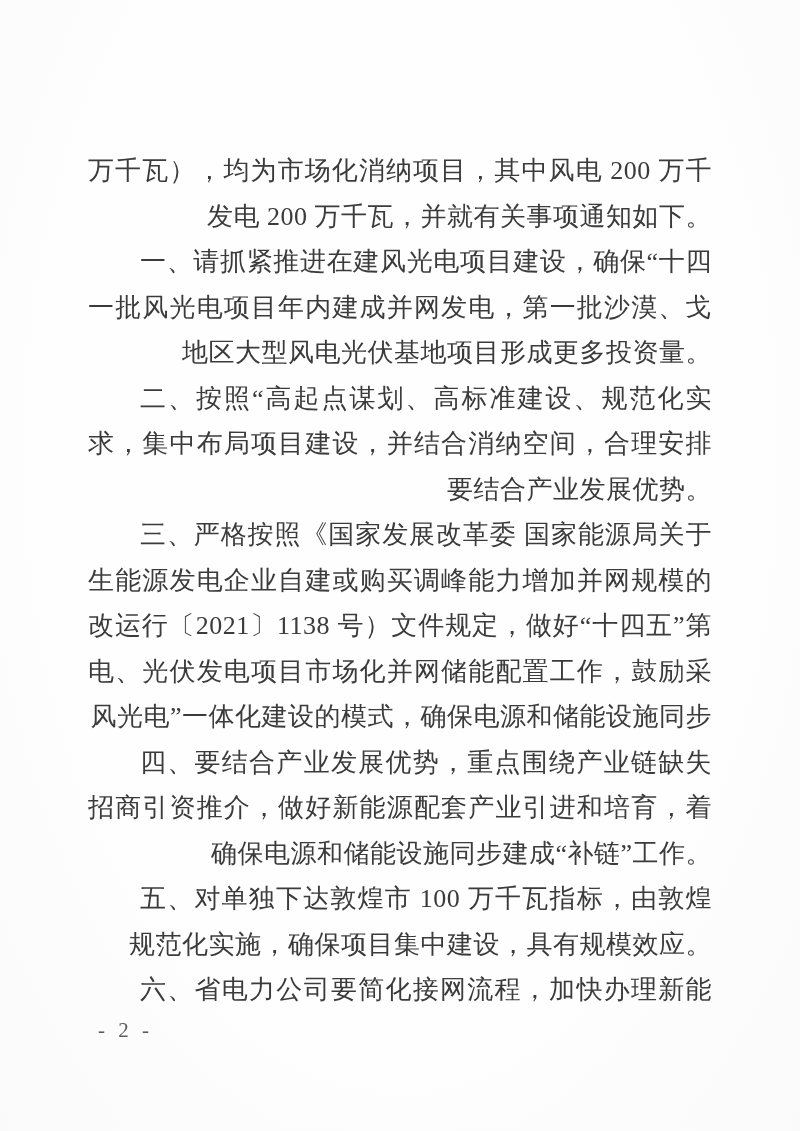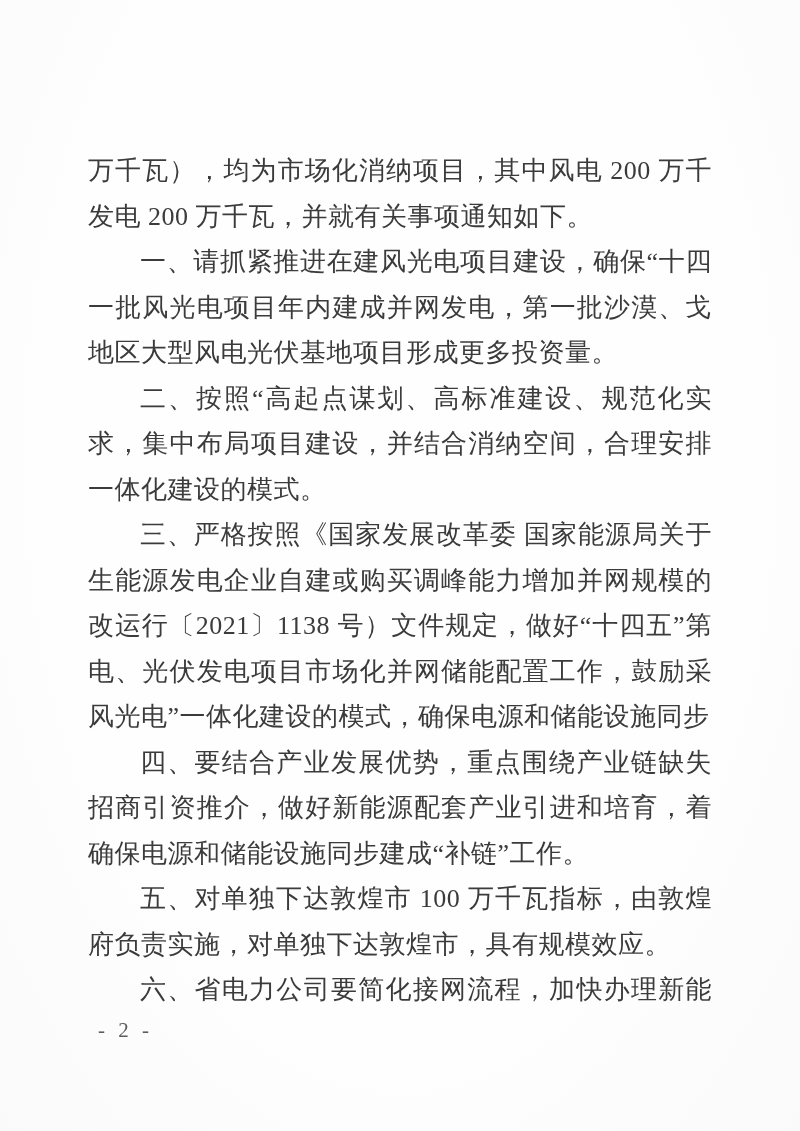--- a/index.html
+++ b/index.html
@@ -31,20 +31,21 @@
   }
   .paragraph {
     margin: 0;
     padding: 0;
   }
   .line {
     height: 45.5px;
     line-height: 45.5px;
     white-space: normal;
     overflow: hidden;
+    text-align: right;
   }
   .line.full {
     text-align: justify;
     text-align-last: justify;
   }
   .line.indent {
     text-indent: 52px;
   }
   .footer-page-number {
     position: absolute;
@@ -69,40 +70,40 @@
 
     <div class="paragraph">
       <div class="line full indent">一、请抓紧推进在建风光电项目建设，确保“十四五”第</div>
       <div class="line full">一批风光电项目年内建成并网发电，第一批沙漠、戈壁、荒漠</div>
       <div class="line">地区大型风电光伏基地项目形成更多投资量。</div>
     </div>
 
     <div class="paragraph">
       <div class="line full indent">二、按照“高起点谋划、高标准建设、规范化实施”的要</div>
       <div class="line full">求，集中布局项目建设，并结合消纳空间，合理安排建设周期，</div>
-      <div class="line">一体化建设的模式。</div>
+      <div class="line">要结合产业发展优势。</div>
     </div>
 
     <div class="paragraph">
       <div class="line full indent">三、严格按照《国家发展改革委 国家能源局关于鼓励可再</div>
       <div class="line full">生能源发电企业自建或购买调峰能力增加并网规模的通知》（发</div>
       <div class="line full">改运行〔2021〕1138 号）文件规定，做好“十四五”第二批风</div>
       <div class="line full">电、光伏发电项目市场化并网储能配置工作，鼓励采取“光热+</div>
       <div class="line">风光电”一体化建设的模式，确保电源和储能设施同步建成。</div>
     </div>
 
     <div class="paragraph">
       <div class="line full indent">四、要结合产业发展优势，重点围绕产业链缺失环节开展</div>
       <div class="line full">招商引资推介，做好新能源配套产业引进和培育，着重做好全</div>
       <div class="line">确保电源和储能设施同步建成“补链”工作。</div>
     </div>
 
     <div class="paragraph">
       <div class="line full indent">五、对单独下达敦煌市 100 万千瓦指标，由敦煌市人民政</div>
-      <div class="line">府负责实施，对单独下达敦煌市，具有规模效应。</div>
+      <div class="line">规范化实施，确保项目集中建设，具有规模效应。</div>
     </div>
 
     <div class="paragraph">
       <div class="line full indent">六、省电力公司要简化接网流程，加快办理新能源项目电</div>
     </div>
 
   </div>
 
   <div class="footer-page-number">- 2 -</div>
 

